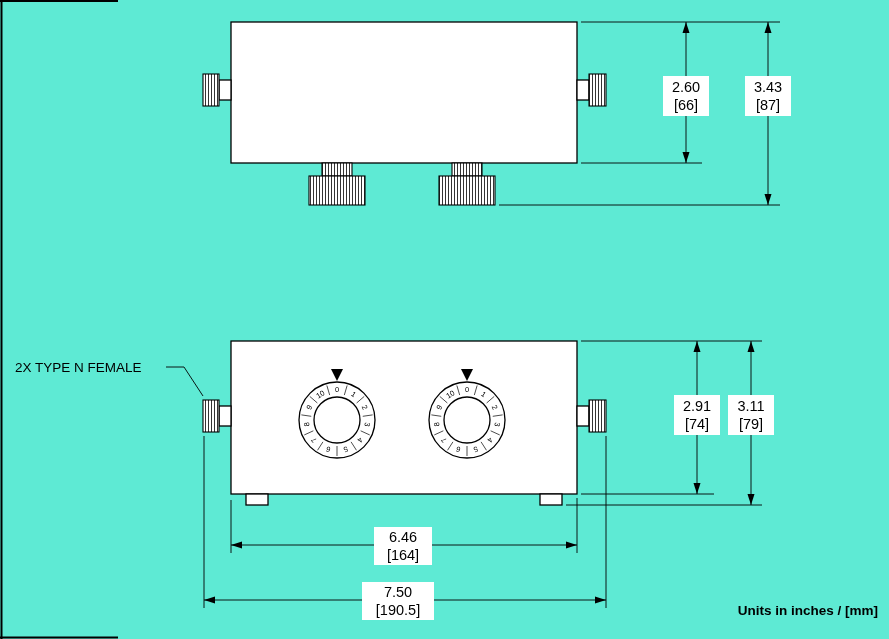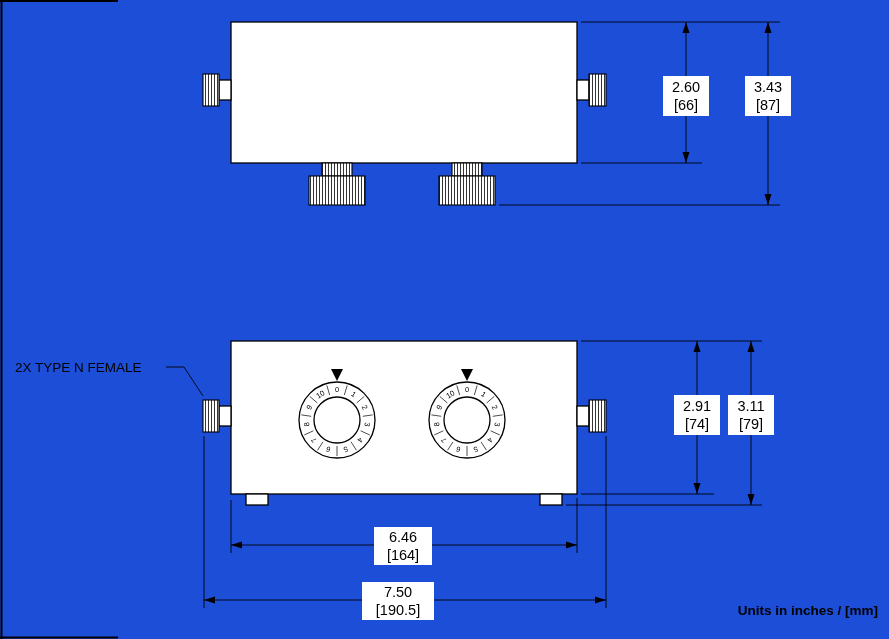--- a/index.html
+++ b/index.html
@@ -1,16 +1,16 @@
 <!DOCTYPE html>
 <html><head>
 <meta charset="utf-8">
 <style>
   html,body{margin:0;padding:0;background:#fff;}
-  #stage{position:relative;width:889px;height:639px;background:#1d4ed8;overflow:hidden;
+  #stage{position:relative;width:889px;height:639px;background:#5eead4;overflow:hidden;
          font-family:"Liberation Sans", sans-serif;}
   svg{display:block;}
   .outline{fill:#fff;stroke:#000;stroke-width:1.3;}
   .knurl-rect{stroke:#000;stroke-width:1.1;}
   .dim{stroke:#000;stroke-width:0.9;fill:none;}
   .border{stroke:#000;stroke-width:2;}
   .arrow{fill:#000;stroke:none;}
   .mask{fill:#fff;stroke:none;}
   .dimtext{font-family:"Liberation Sans", sans-serif;font-size:14.5px;fill:#000;text-anchor:middle;}
   .labeltext{font-family:"Liberation Sans", sans-serif;font-size:13.5px;fill:#000;}

